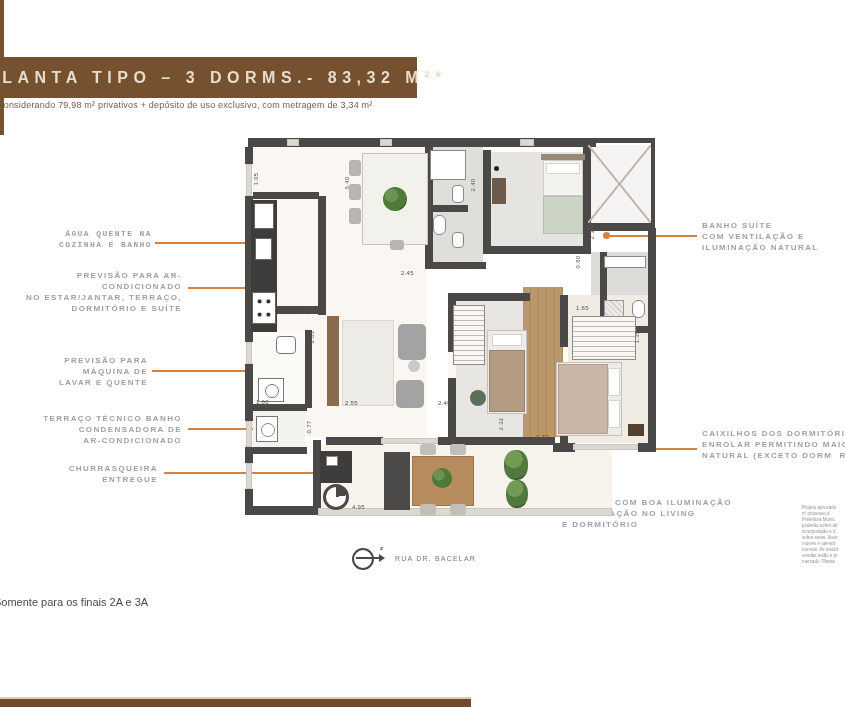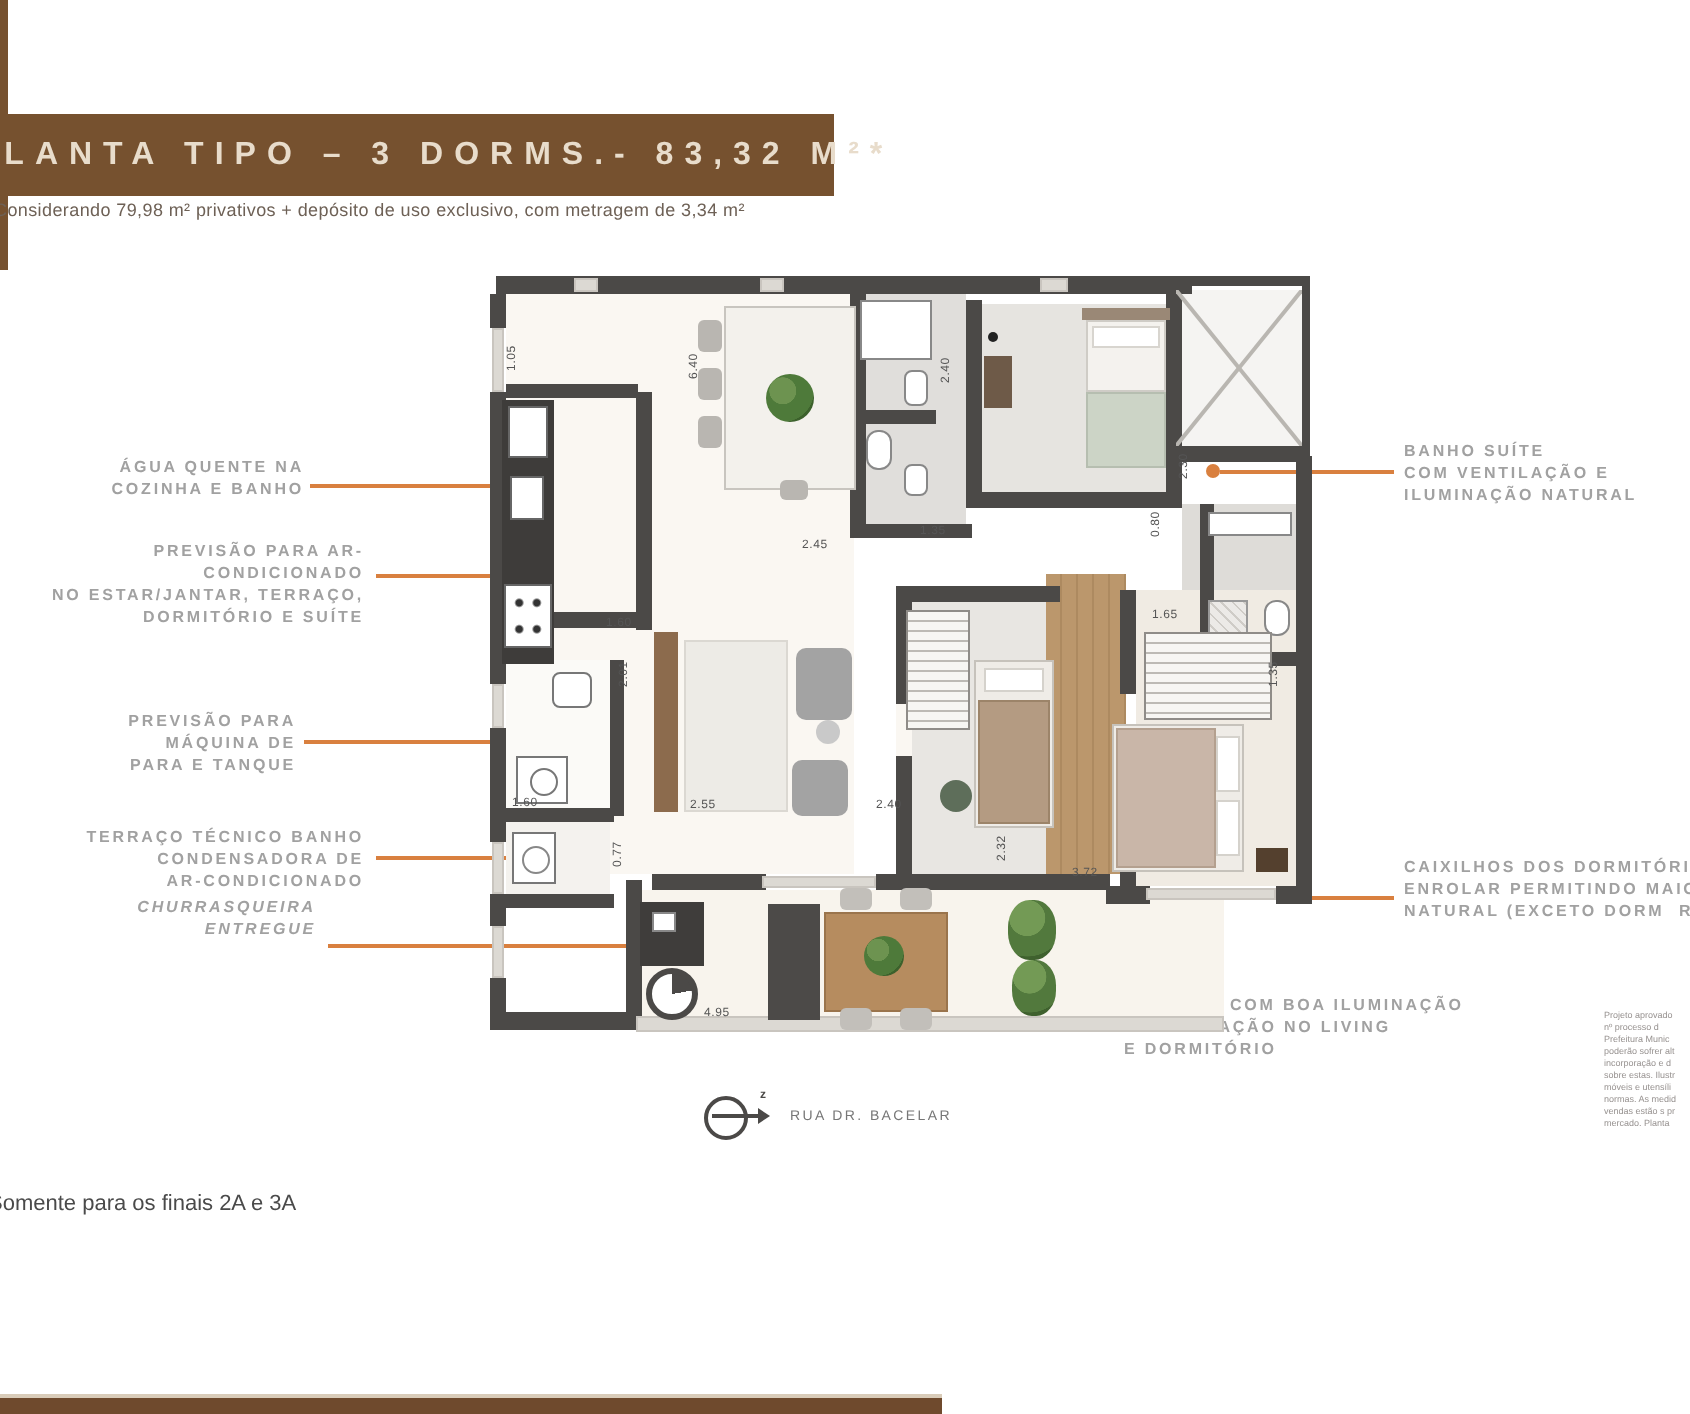--- a/index.html
+++ b/index.html
@@ -58,32 +58,32 @@
 </style>
 </head>
 <body>
 
 <div class="abs" id="left-strip"></div>
 <div class="abs" id="title-bar">
   <h1>PLANTA TIPO – 3 DORMS.- 83,32 M²*</h1>
 </div>
 <div class="abs" id="subtitle">Considerando 79,98 m² privativos + depósito de uso exclusivo, com metragem de 3,34 m²</div>
 
-<div class="lbl r" style="left:20px;top:228px;width:132px;">ÁGUA QUENTE NA
+<div class="lbl r" style="left:20px;top:228px;width:132px;font-family:Liberation Mono, monospace;">ÁGUA QUENTE NA
 COZINHA E BANHO</div>
 <div class="lbl r" style="left:18px;top:270px;width:164px;">PREVISÃO PARA AR-CONDICIONADO
 NO ESTAR/JANTAR, TERRAÇO,
 DORMITÓRIO E SUÍTE</div>
 <div class="lbl r" style="left:20px;top:355px;width:128px;">PREVISÃO PARA
 MÁQUINA DE
-PARA E TANQUE</div>
+LAVAR E QUENTE</div>
 <div class="lbl r" style="left:20px;top:413px;width:162px;">TERRAÇO TÉCNICO BANHO
 CONDENSADORA DE
 AR-CONDICIONADO</div>
-<div class="lbl r" style="left:20px;top:448px;width:138px;font-style:italic;">CHURRASQUEIRA
+<div class="lbl r" style="left:20px;top:463px;width:138px;">CHURRASQUEIRA
 ENTREGUE</div>
 
 <div class="lbl" style="left:702px;top:220px;">BANHO SUÍTE
 COM VENTILAÇÃO E
 ILUMINAÇÃO NATURAL</div>
 <div class="lbl clip" style="left:702px;top:428px;">CAIXILHOS DOS DORMITÓRIOS,
 ENROLAR PERMITINDO MAIOR I
 NATURAL (EXCETO DORM  REVE</div>
 <div class="lbl" style="left:562px;top:497px;">TERRAÇO COM BOA ILUMINAÇÃO
 E VENTILAÇÃO NO LIVING

